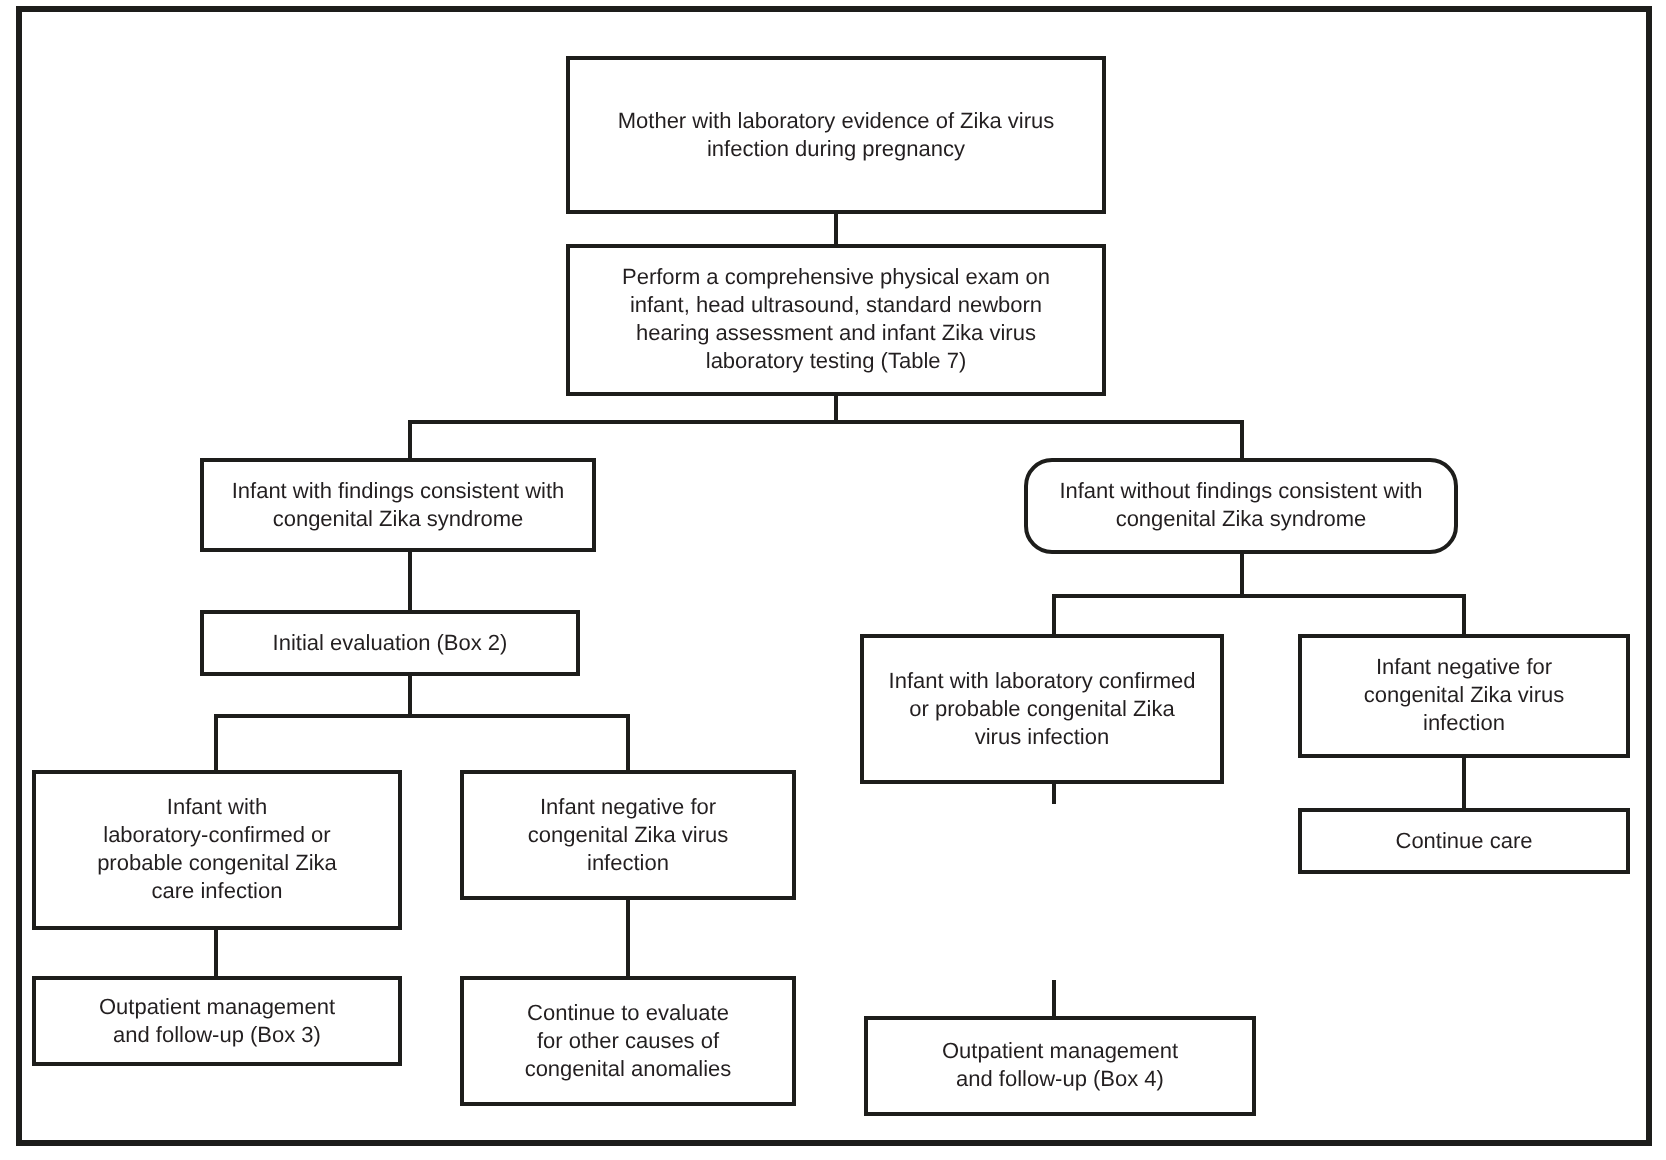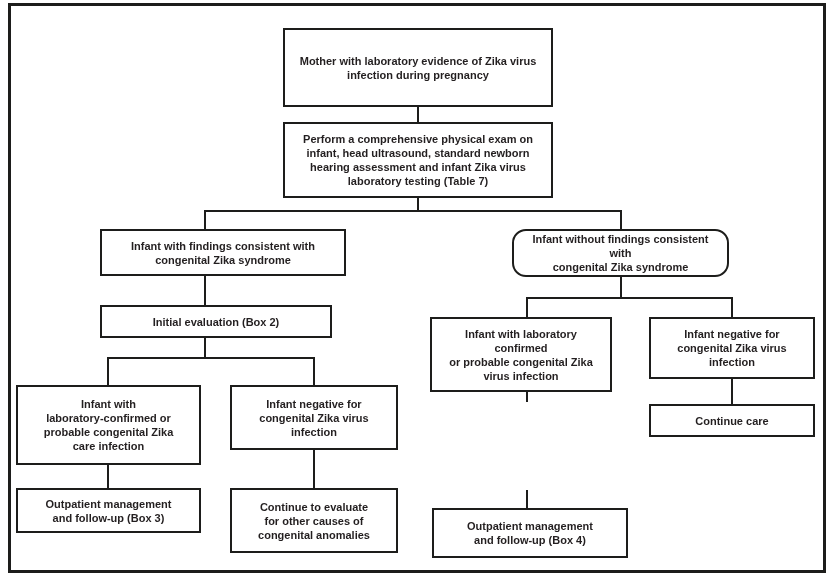--- a/index.html
+++ b/index.html
@@ -31,21 +31,20 @@
     border: 2px solid #1d1d1b;
     background: #ffffff;
     display: flex;
     align-items: center;
     justify-content: center;
     text-align: center;
     font-size: 11px;
     line-height: 14px;
     white-space: pre-line;
     padding: 2px 6px;
-    font-weight: bold;
   }
   .line {
     position: absolute;
     background: #1d1d1b;
   }
   .v { width: 2px; }
   .h { height: 2px; }
 </style>
 </head>
 <body>
@@ -54,27 +53,27 @@
   <div class="frame"></div>
 
   <div class="node" style="left:283px; top:28px;  width:270px; height:79px;">Mother with laboratory evidence of Zika virus
 infection during pregnancy</div>
 
   <div class="node" style="left:283px; top:122px; width:270px; height:76px;">Perform a comprehensive physical exam on
 infant, head ultrasound, standard newborn
 hearing assessment and infant Zika virus
 laboratory testing (Table 7)</div>
 
-  <div class="node" style="left:100px; top:229px; width:246px; height:47px;">Infant with findings consistent with
+  <div class="node" style="left:100px; top:229px; width:198px; height:47px;">Infant with findings consistent with
 congenital Zika syndrome</div>
 
   <div class="node" style="left:512px; top:229px; width:217px; height:48px;border-radius:14px;">Infant without findings consistent with
 congenital Zika syndrome</div>
 
-  <div class="node" style="left:100px; top:305px; width:232px; height:33px;">Initial evaluation (Box 2)</div>
+  <div class="node" style="left:100px; top:305px; width:190px; height:33px;">Initial evaluation (Box 2)</div>
 
   <div class="node" style="left:16px;  top:385px; width:185px; height:80px;">Infant with
 laboratory-confirmed or
 probable congenital Zika
 care infection</div>
 
   <div class="node" style="left:230px; top:385px; width:168px; height:65px;">Infant negative for
 congenital Zika virus
 infection</div>
 

